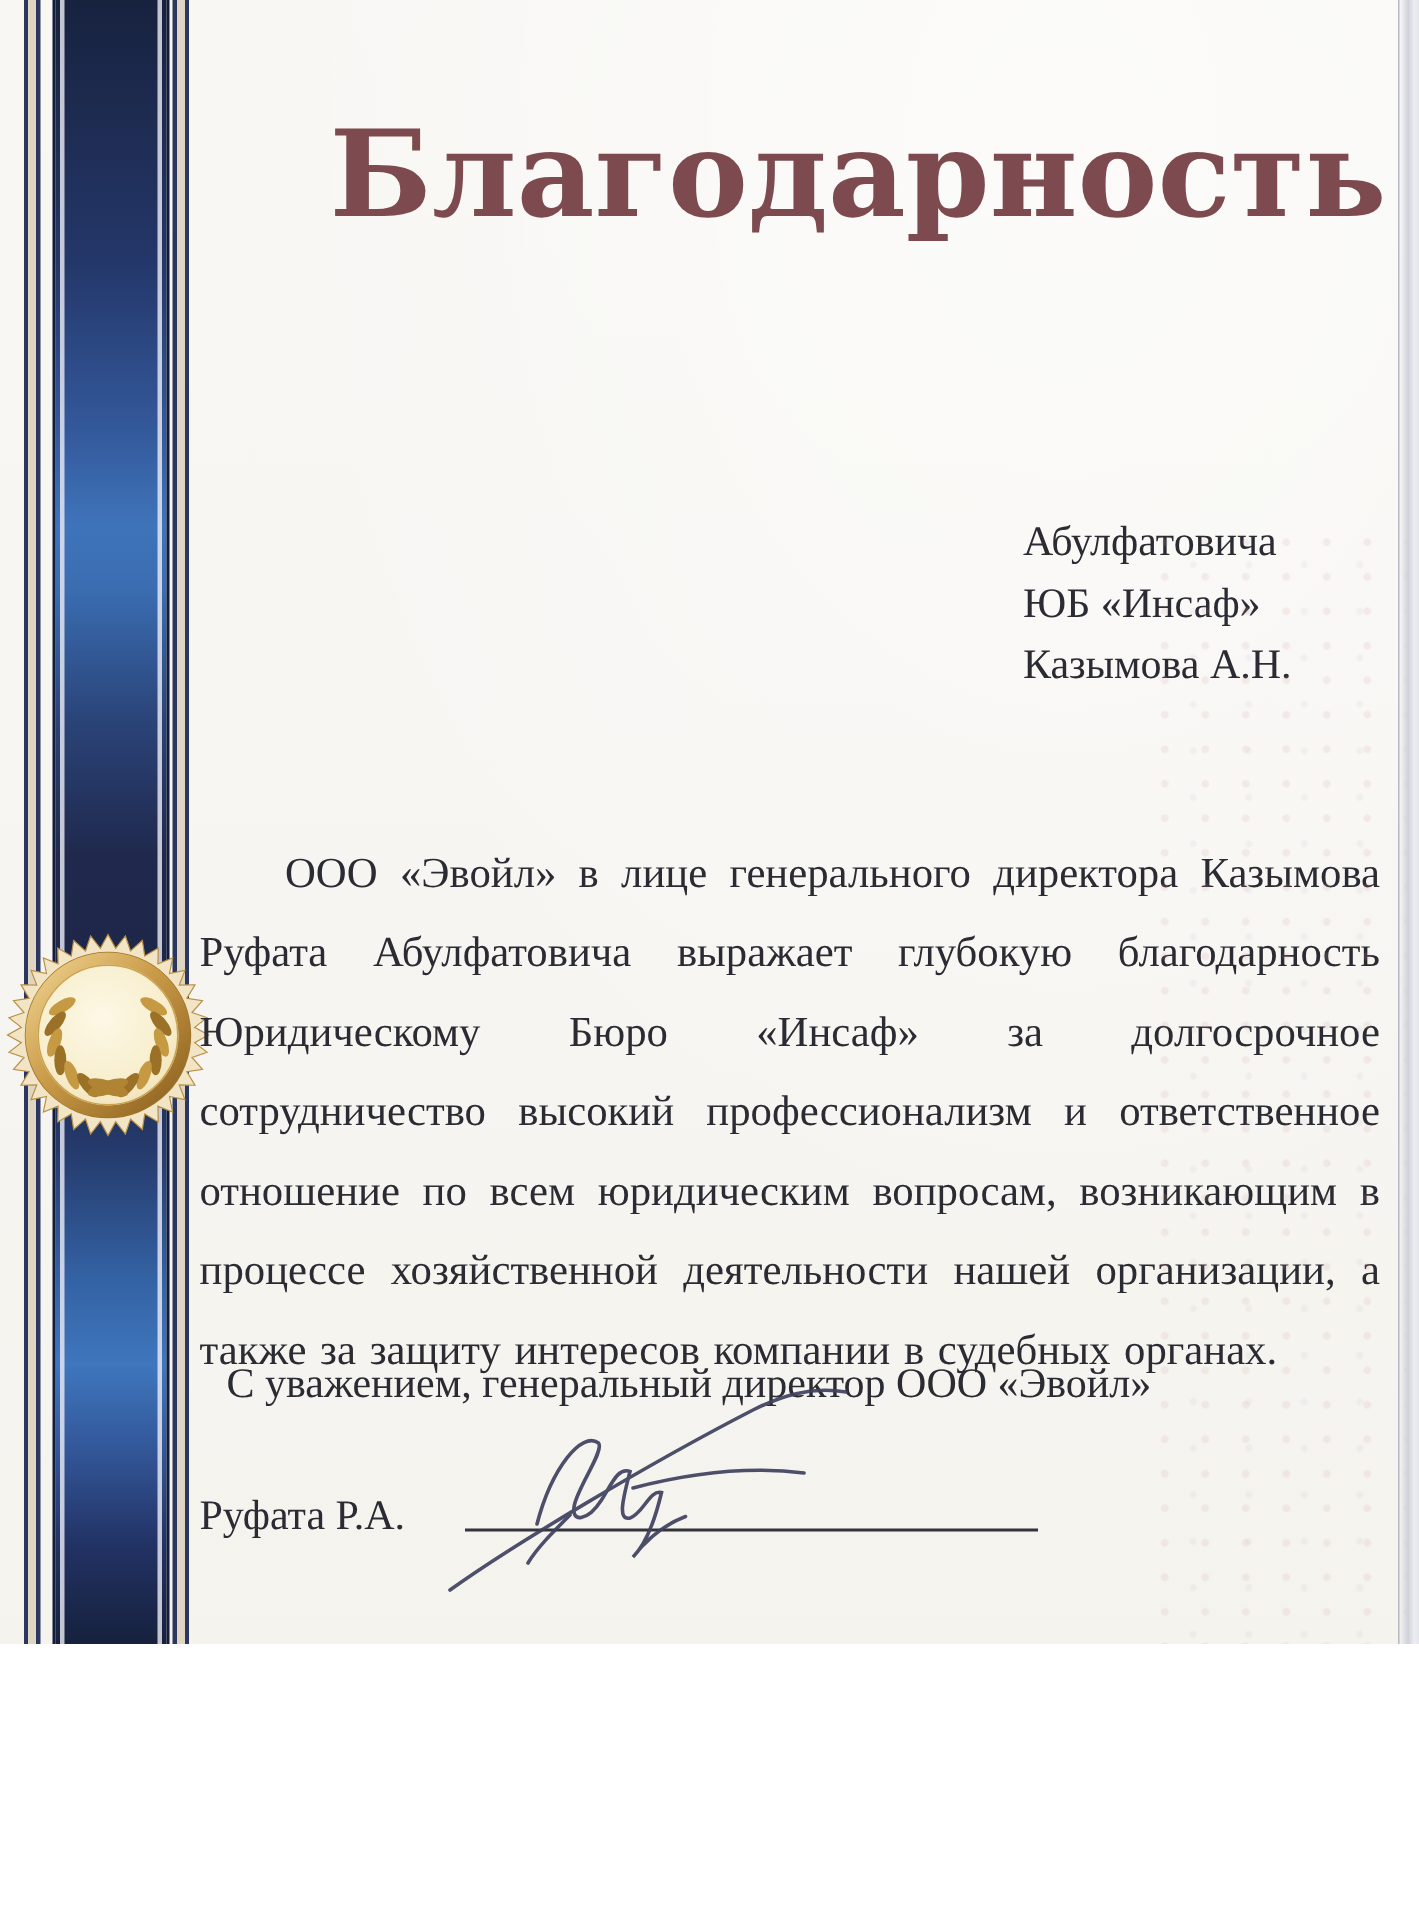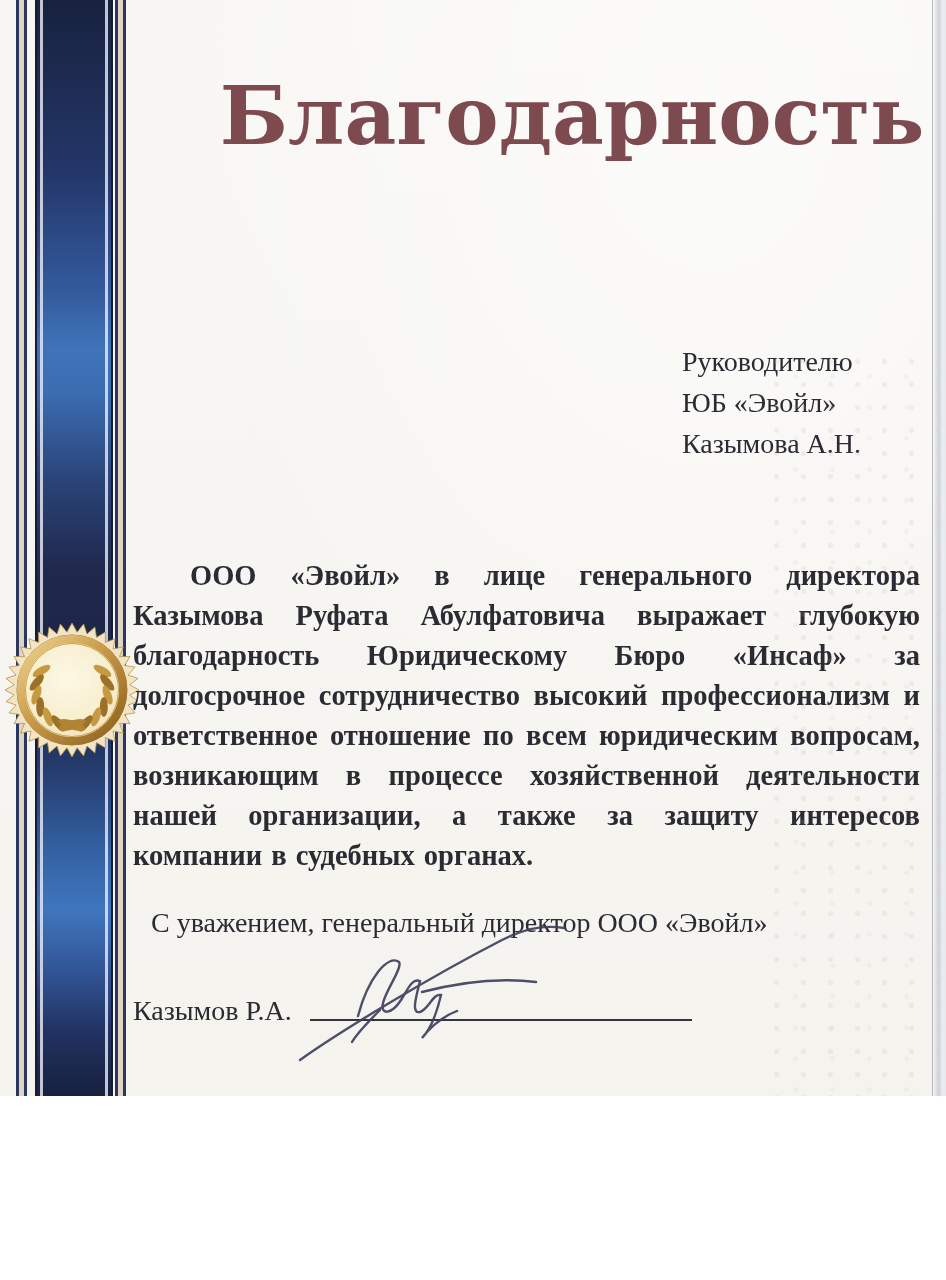--- a/index.html
+++ b/index.html
@@ -63,22 +63,22 @@
     font-size:80px;line-height:1.25;
     letter-spacing:0px;
     color:#7d4b4f;
   }
   .recipient{
     position:absolute;left:682px;top:341px;
     font-size:28px;line-height:41px;
   }
   .body-par{
     position:absolute;left:133px;top:556px;width:787px;margin:0;
-    font-size:28.5px;line-height:40px;
-    text-align:justify;text-indent:57px;word-spacing:2px;font-weight:bold;
+    font-size:28.5px;line-height:53px;
+    text-align:justify;text-indent:57px;word-spacing:2px;
   }
   .closing{
     position:absolute;left:135px;top:889px;width:760px;margin:16px;
     font-size:28px;line-height:36px;
   }
   .signatory{
     position:absolute;left:133px;top:995px;
     font-size:28px;
   }
   .sig-line{
@@ -128,30 +128,30 @@
         <ellipse cx="94.1" cy="118.8" rx="10" ry="4" fill="#c59a42" transform="rotate(110 94.1 118.8)"></ellipse>
         <ellipse cx="83.5" cy="125.4" rx="10" ry="4" fill="#9a7126" transform="rotate(130 83.5 125.4)"></ellipse>
         <ellipse cx="70" cy="127" rx="14" ry="4.5" fill="#b08432" transform="rotate(-18 70 127)"></ellipse>
         <ellipse cx="70" cy="127" rx="14" ry="4.5" fill="#b08432" transform="rotate(18 70 127)"></ellipse>
       </g>
   </svg>
 
   <h1 class="title">Благодарность</h1>
 
   <div class="recipient">
-    <div>Руководителю</div>
-    <div>ЮБ «Эвойл»</div>
+    <div>Абулфатовича</div>
+    <div>ЮБ «Инсаф»</div>
     <div>Казымова А.Н.</div>
   </div>
 
   <p class="body-par">ООО «Эвойл» в лице генерального директора Казымова Руфата Абулфатовича выражает глубокую благодарность Юридическому Бюро «Инсаф» за долгосрочное сотрудничество высокий профессионализм и ответственное отношение по всем юридическим вопросам, возникающим в процессе хозяйственной деятельности нашей организации, а также за защиту интересов компании в судебных органах.</p>
 
   <p class="closing">С уважением, генеральный директор ООО «Эвойл»</p>
 
-  <span class="signatory">Казымов Р.А.</span>
+  <span class="signatory">Руфата Р.А.</span>
   <div class="sig-line"></div>
   <svg class="sig-scribble" viewBox="0 0 310 150">
     <g fill="none" stroke="#3f415e" stroke-width="2.4" stroke-linecap="round" opacity="0.92">
       <path d="M 28 142 C 70 112, 160 58, 230 22 C 248 13, 268 6, 292 10"></path>
       <path d="M 86 98 C 96 60, 116 36, 127 44 C 131 49, 114 72, 111 85 C 108 98, 120 96, 129 82 C 136 71, 140 60, 148 63 C 144 79, 139 96, 148 94 C 157 91, 161 75, 169 77 C 165 94, 159 111, 150 120 C 160 107, 172 98, 185 93"></path>
       <path d="M 150 74 C 192 63, 232 60, 264 64"></path>
       <path d="M 108 92 C 96 104, 86 114, 80 124"></path>
     </g>
   </svg>
 

